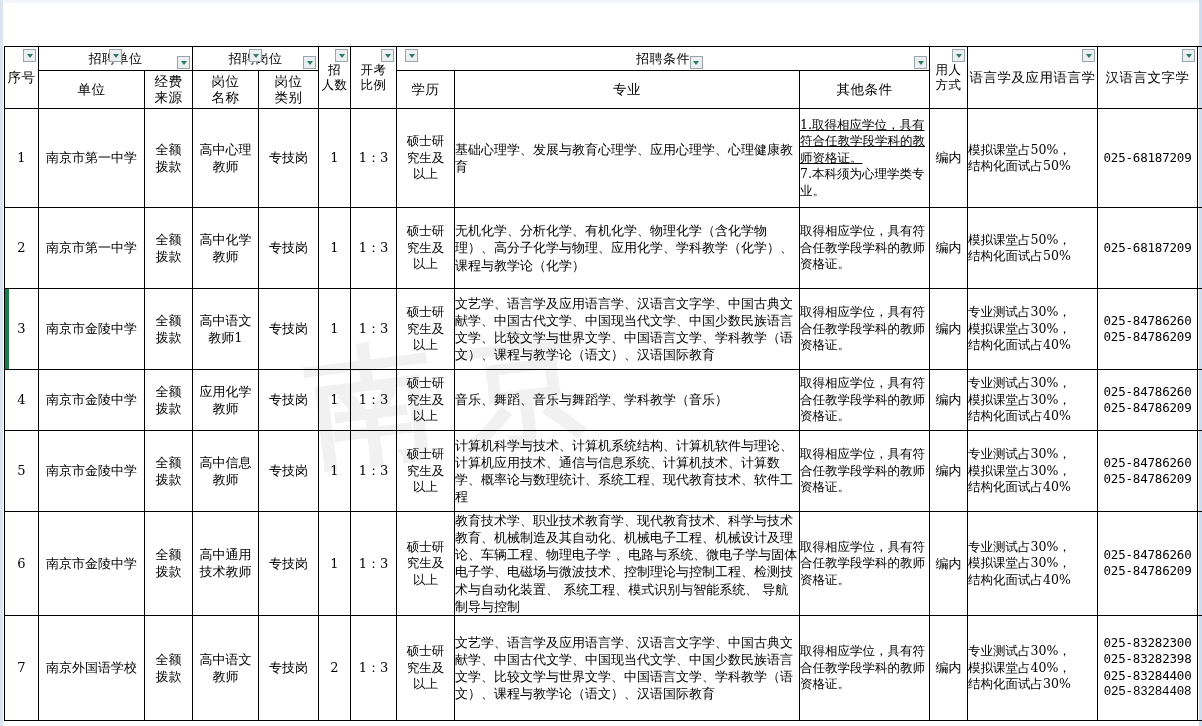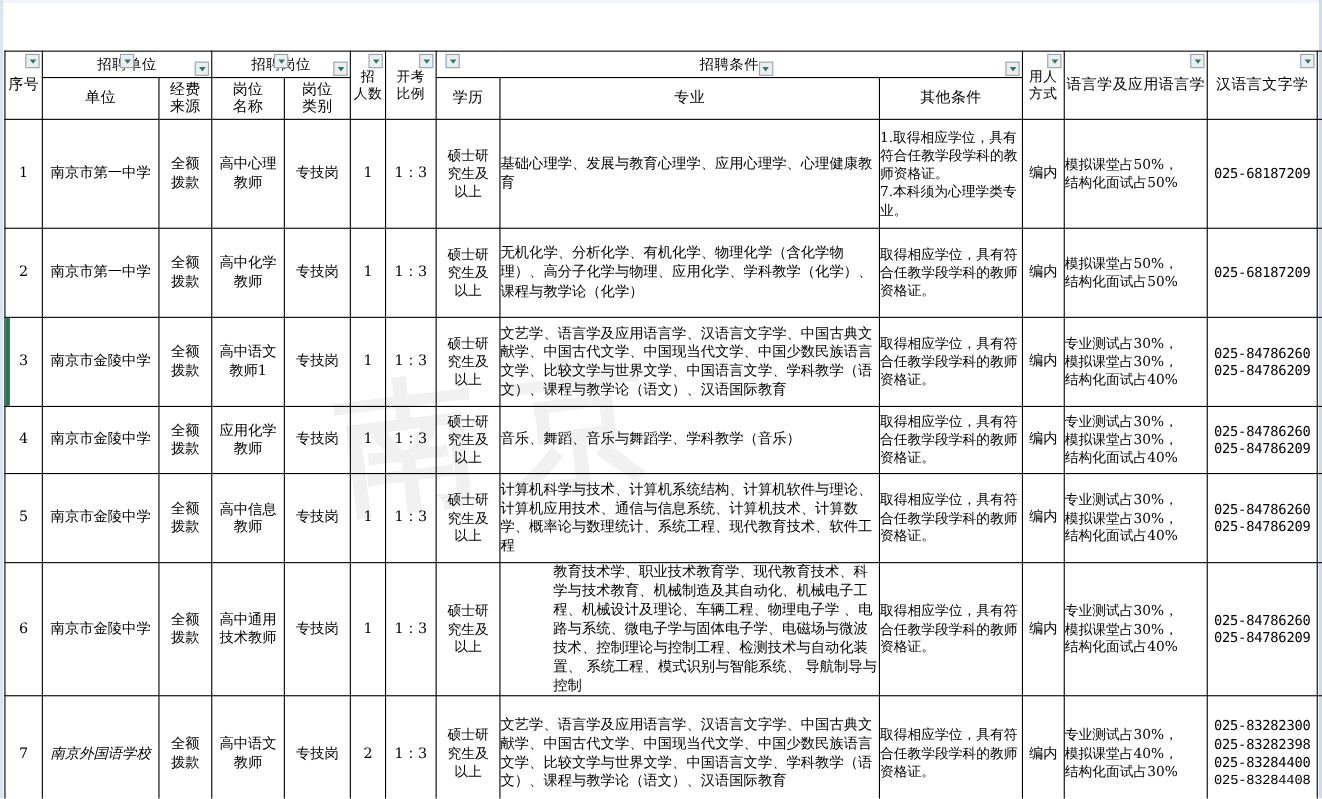--- a/index.html
+++ b/index.html
@@ -299,21 +299,21 @@
           <td class="c ctr nowrapc" style="height: 98px;"><span>专技岗</span></td>
           <td class="c ctr" style="height: 98px;"><span>1</span></td>
           <td class="c ctr" style="height: 98px;"><span>1：3</span></td>
           <td class="c ctr small" style="height: 98px;">
             <span style="display: block;">硕士研</span>
             <span style="display: block;">究生及</span>
             <span style="display: block;">以上</span>
           </td>
           <td class="c lft" style="height: 98px;"><span>基础心理学、发展与教育心理学、应用心理学、心理健康教育</span></td>
           <td class="c lft small" style="height: 98px;">
-            <span style="display: block;">1.取得相应学位，具有符合任教学段学科的教师资格证。</span>
+            <span style="display: block; text-decoration: underline;">1.取得相应学位，具有符合任教学段学科的教师资格证。</span>
             <span style="display: block;">7.本科须为心理学类专业。</span>
           </td>
           <td class="c ctr" style="height: 98px;"><span>编内</span></td>
           <td class="c lft small" style="height: 98px;">
             <span style="display: block;">模拟课堂占50%，</span>
             <span style="display: block;">结构化面试占50%</span>
           </td>
           <td class="c ctr num" style="height: 98px;">
             <span style="display: block;">025-68187209</span>
           </td>
@@ -469,39 +469,39 @@
             <span style="display: block;">技术教师</span>
           </td>
           <td class="c ctr nowrapc" style="height: 100px;"><span>专技岗</span></td>
           <td class="c ctr" style="height: 100px;"><span>1</span></td>
           <td class="c ctr" style="height: 100px;"><span>1：3</span></td>
           <td class="c ctr small" style="height: 100px;">
             <span style="display: block;">硕士研</span>
             <span style="display: block;">究生及</span>
             <span style="display: block;">以上</span>
           </td>
-          <td class="c lft" style="height: 100px; padding-left: 48px;"><span>教育技术学、职业技术教育学、现代教育技术、科学与技术教育、机械制造及其自动化、机械电子工程、机械设计及理论、车辆工程、物理电子学 、电路与系统、微电子学与固体电子学、电磁场与微波技术、控制理论与控制工程、检测技术与自动化装置、 系统工程、模式识别与智能系统、 导航制导与控制</span></td>
+          <td class="c lft" style="height: 100px;"><span>教育技术学、职业技术教育学、现代教育技术、科学与技术教育、机械制造及其自动化、机械电子工程、机械设计及理论、车辆工程、物理电子学 、电路与系统、微电子学与固体电子学、电磁场与微波技术、控制理论与控制工程、检测技术与自动化装置、 系统工程、模式识别与智能系统、 导航制导与控制</span></td>
           <td class="c lft small" style="height: 100px;">
             <span style="display: block;">取得相应学位，具有符合任教学段学科的教师资格证。</span>
           </td>
           <td class="c ctr" style="height: 100px;"><span>编内</span></td>
           <td class="c lft small" style="height: 100px;">
             <span style="display: block;">专业测试占30%，</span>
             <span style="display: block;">模拟课堂占30%，</span>
             <span style="display: block;">结构化面试占40%</span>
           </td>
           <td class="c ctr num" style="height: 100px;">
             <span style="display: block;">025-84786260</span>
             <span style="display: block;">025-84786209</span>
           </td>
           <td class="c ctr" style="height: 100px;"><span></span></td>
         </tr>
         <tr class="lastrow">
           <td class="c ctr nowrapc" style="height: 104px;"><span>7</span></td>
-          <td class="c ctr nowrapc" style="height: 104px; font-style: italic;"><span>南京外国语学校</span></td>
+          <td class="c ctr nowrapc" style="height: 104px;"><span>南京外国语学校</span></td>
           <td class="c ctr" style="height: 104px;">
             <span style="display: block;">全额</span>
             <span style="display: block;">拨款</span>
           </td>
           <td class="c ctr" style="height: 104px;">
             <span style="display: block;">高中语文</span>
             <span style="display: block;">教师</span>
           </td>
           <td class="c ctr nowrapc" style="height: 104px;"><span>专技岗</span></td>
           <td class="c ctr" style="height: 104px;"><span>2</span></td>

